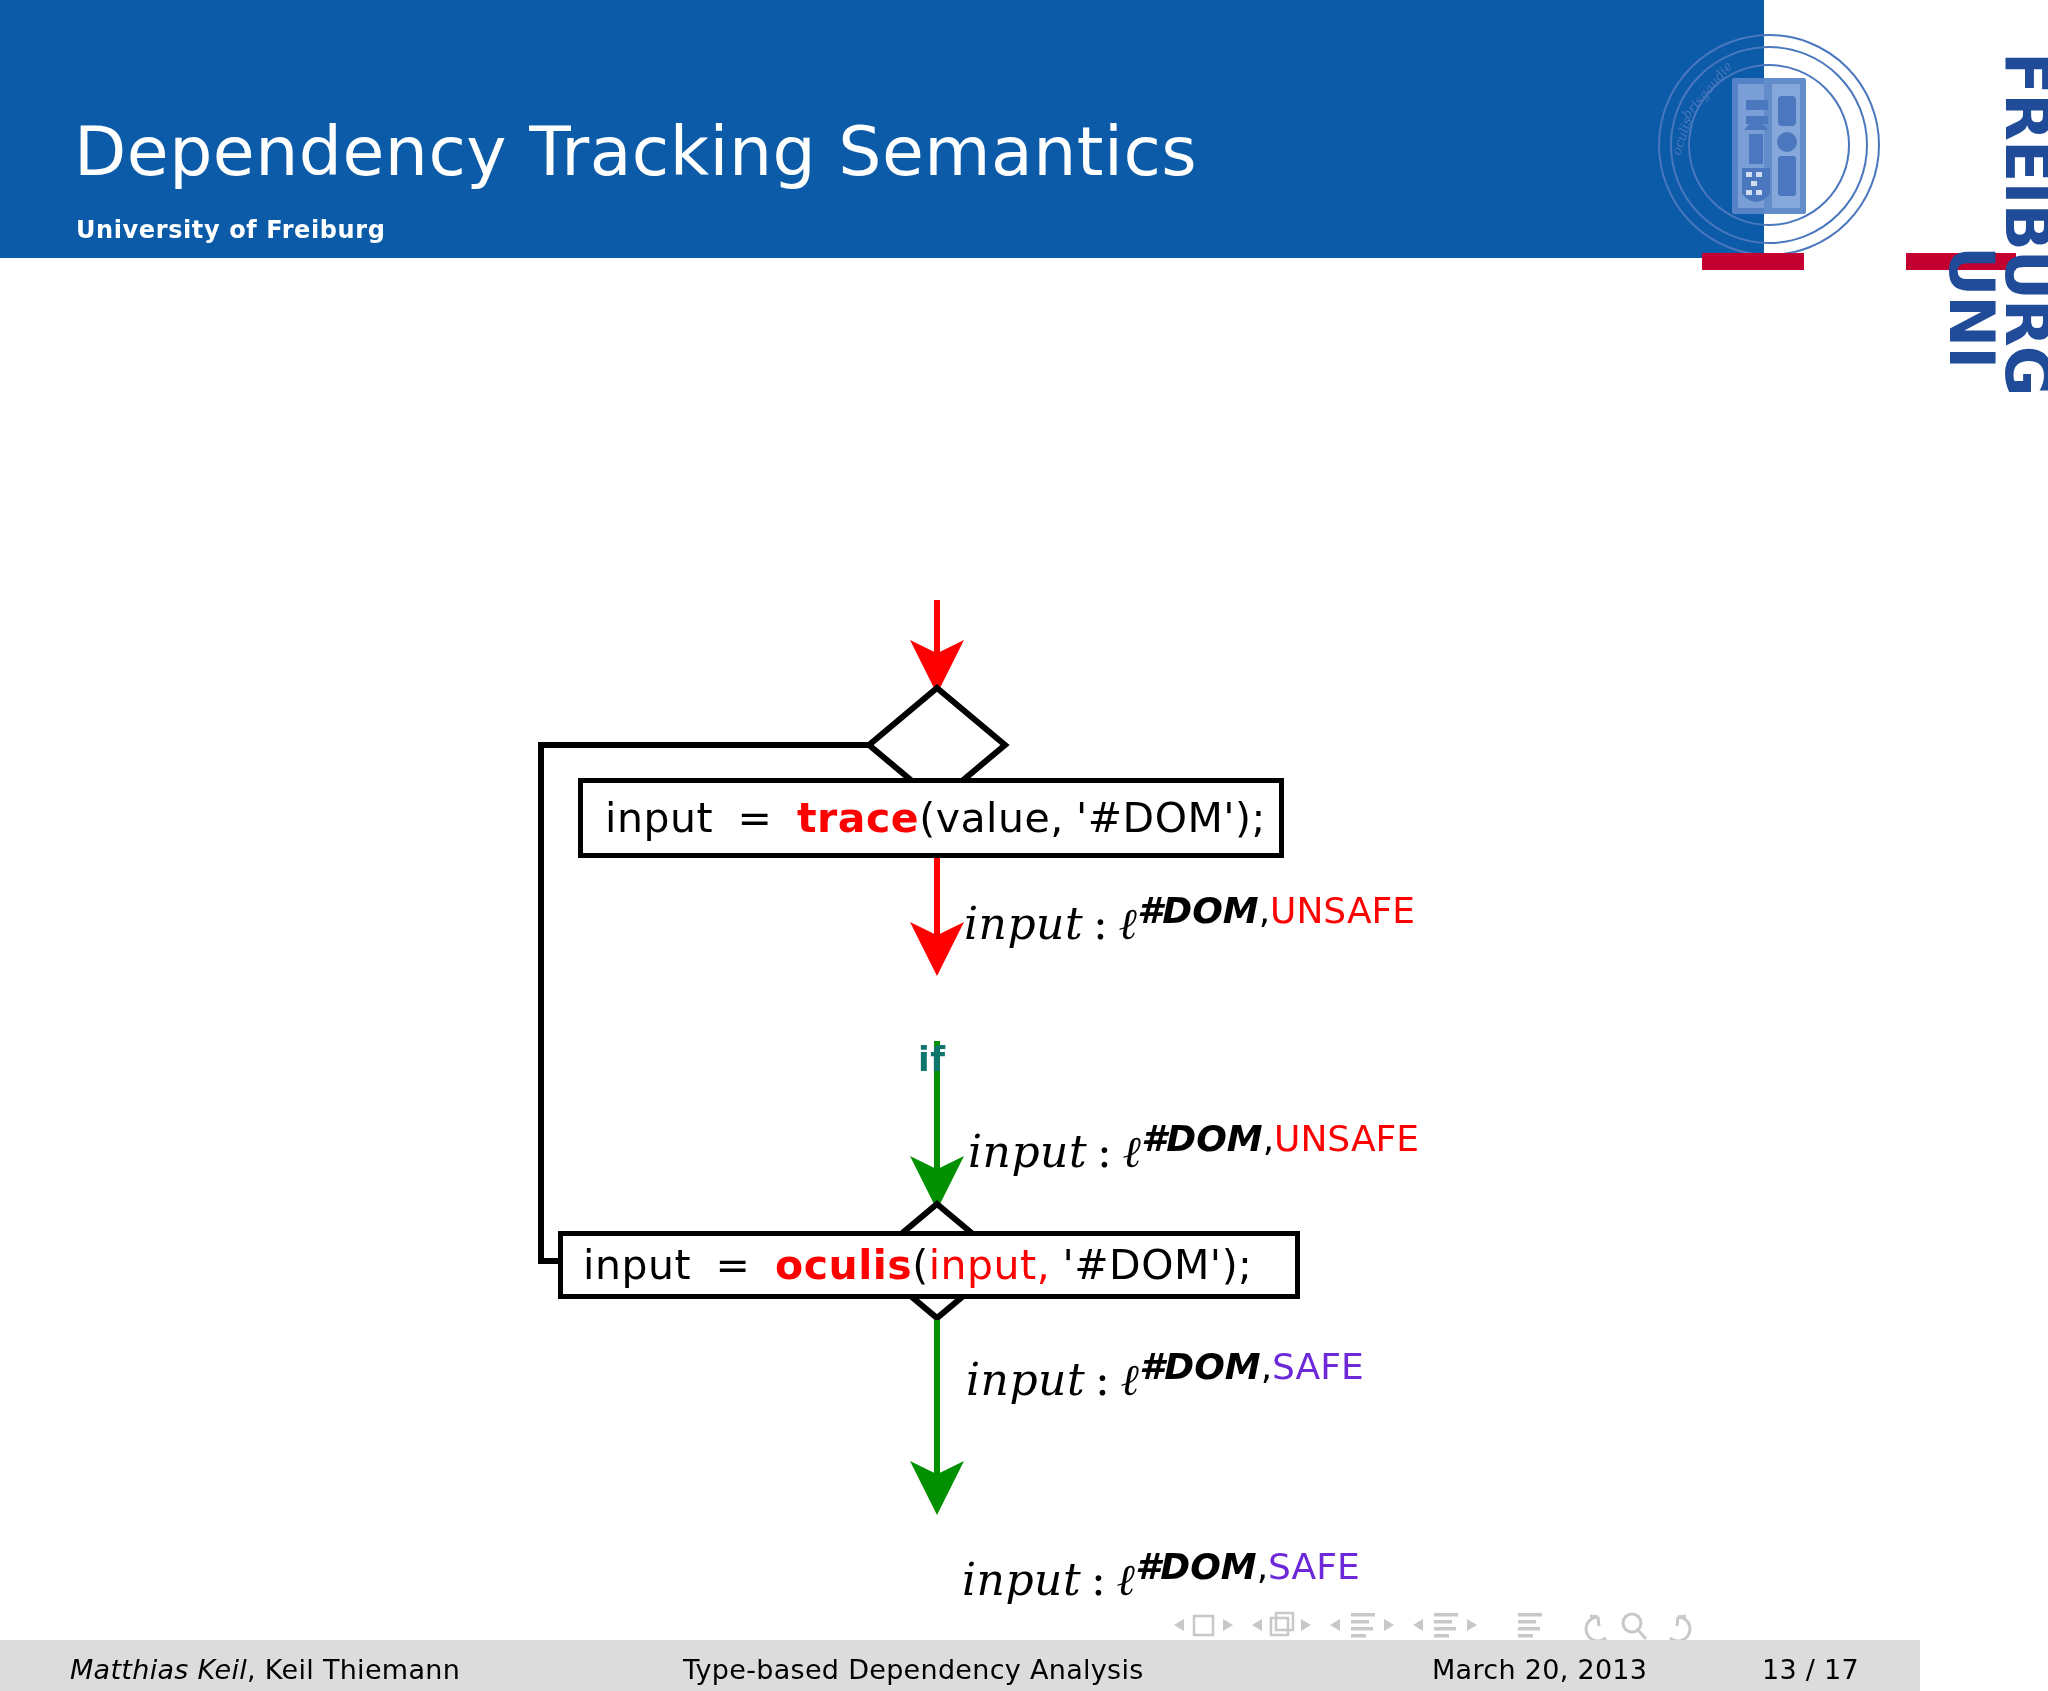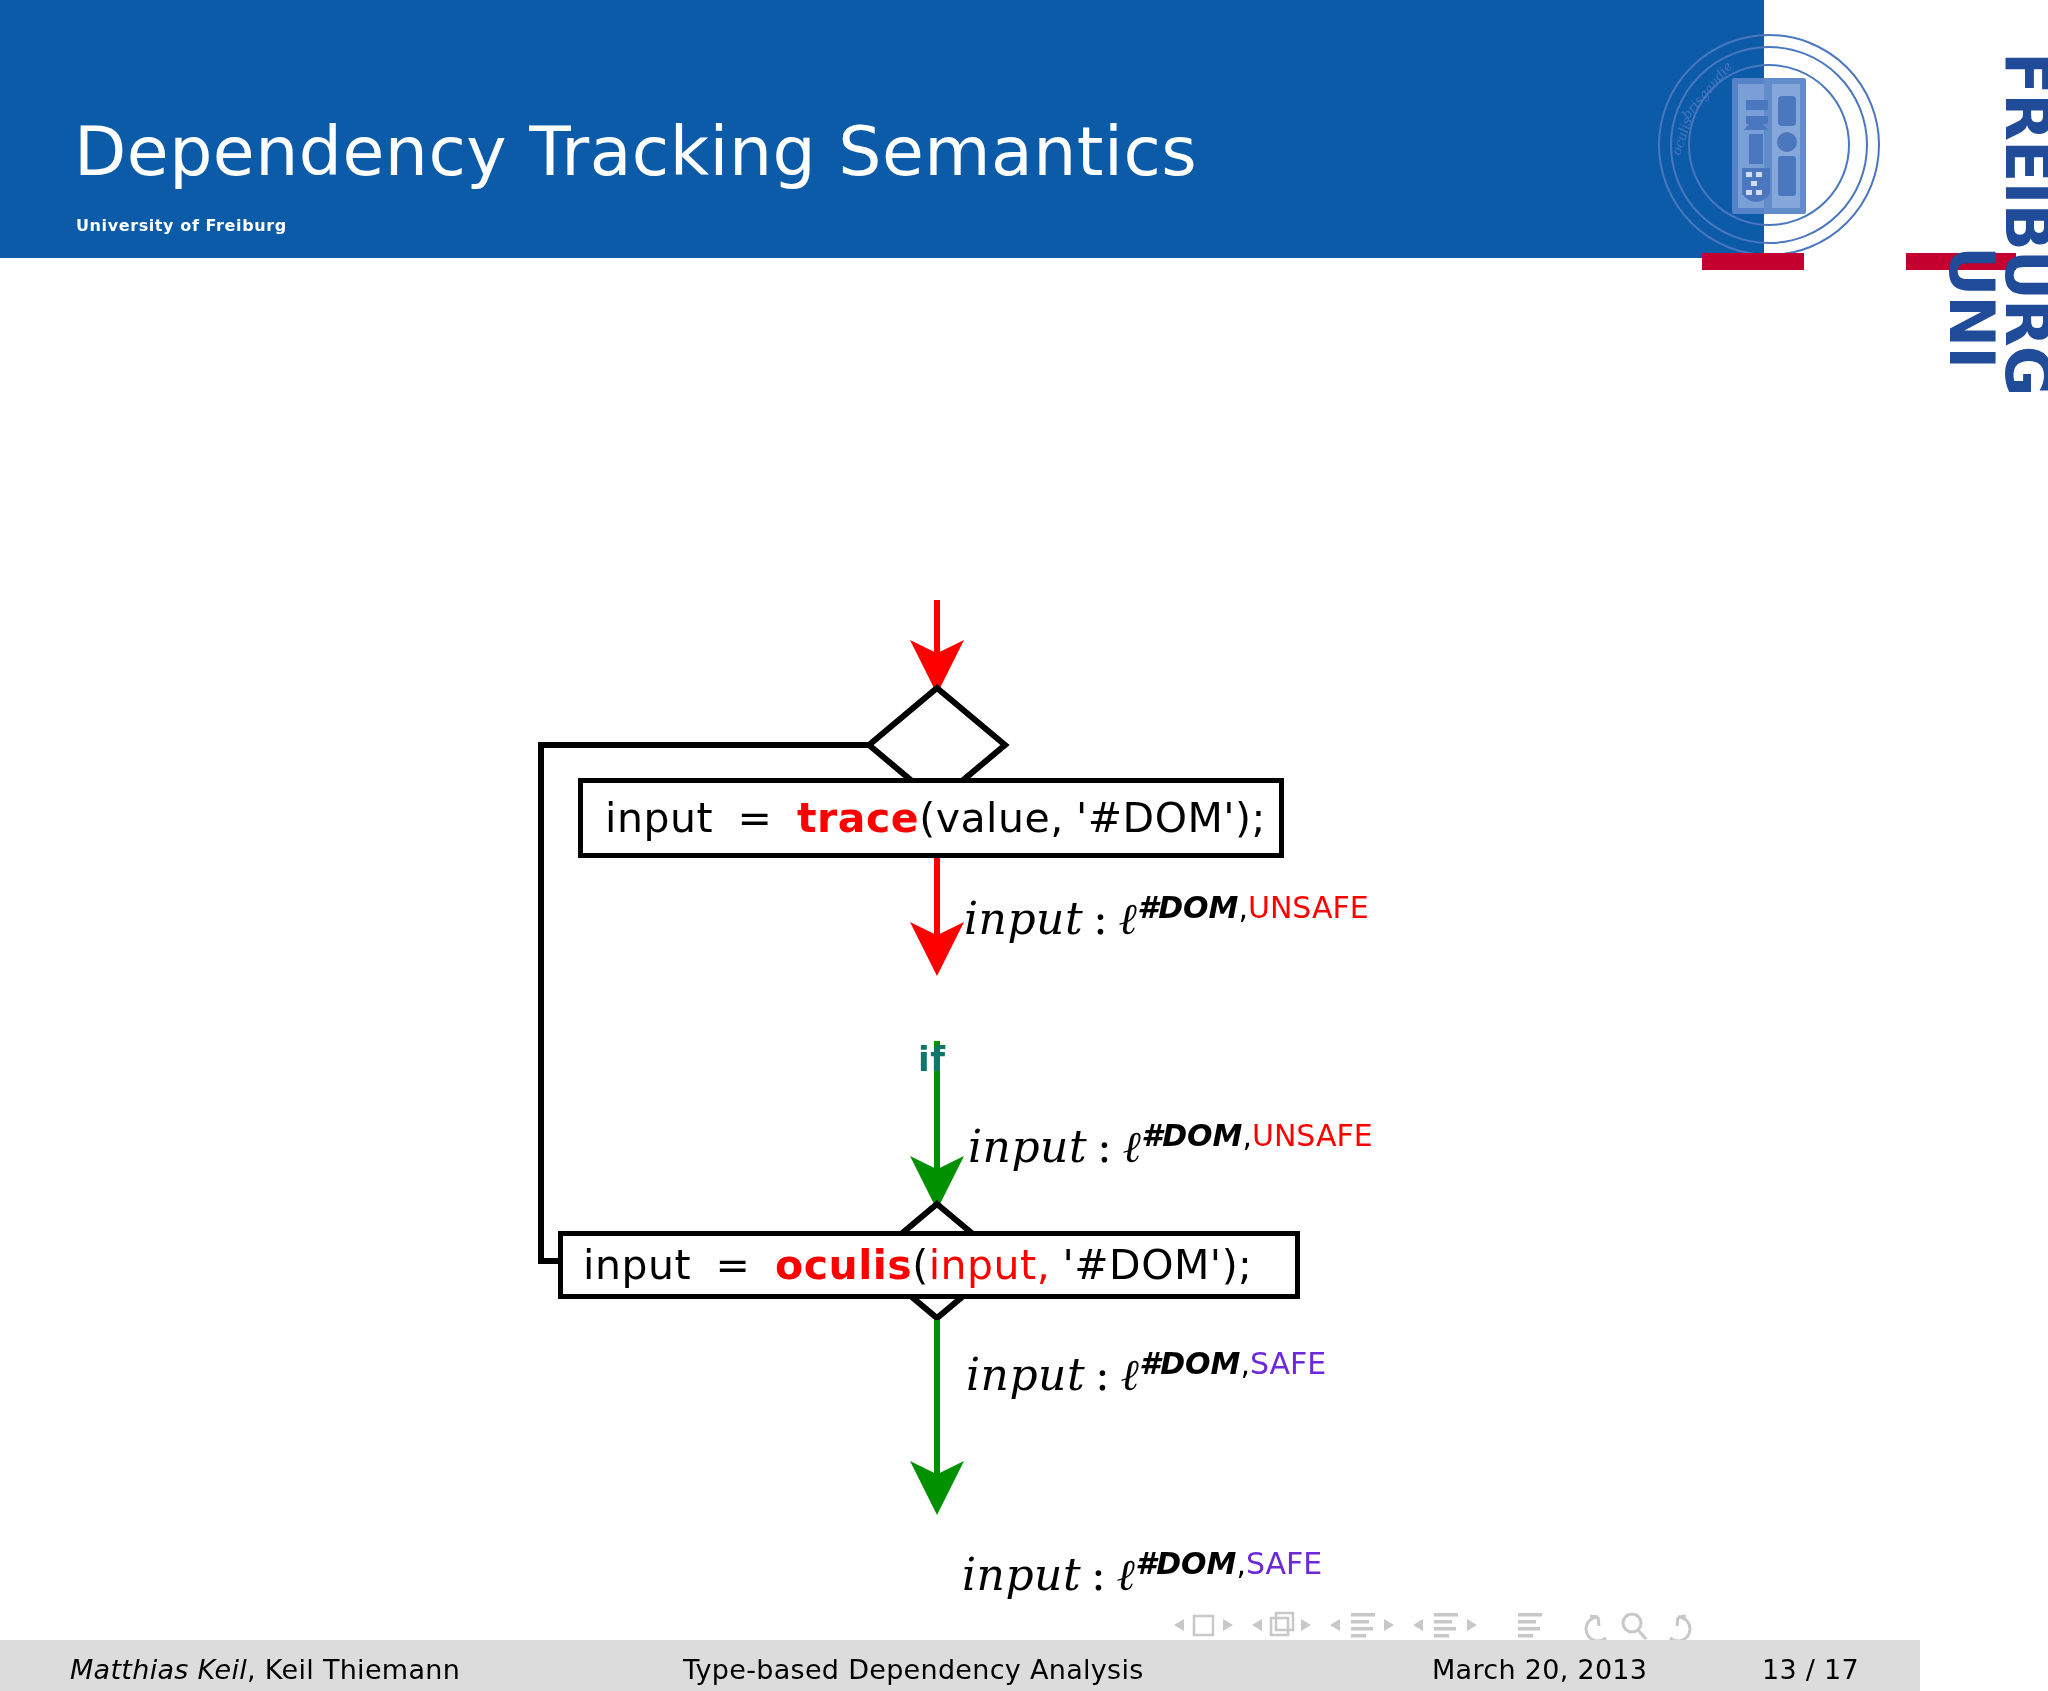--- a/index.html
+++ b/index.html
@@ -34,21 +34,21 @@
     color: #ffffff;
     letter-spacing: 0.5px;
     line-height: 1;
     white-space: nowrap;
   }
   #header-subtitle {
     position: absolute;
     left: 76px;
     top: 218px;
     font-family: "DejaVu Sans", sans-serif;
-    font-size: 16px;
+    font-size: 24px;
     font-weight: 700;
     color: #ffffff;
     letter-spacing: 0.6px;
     line-height: 1;
     white-space: nowrap;
   }
 
   
   #logo-block {
     position: absolute;
@@ -168,21 +168,21 @@
   .edge-annot .colon {
     font-style: normal;
     padding: 0 10px;
   }
   .edge-annot .script-l {
     font-family: "DejaVu Serif", serif;
     font-style: italic;
     font-size: 44px;
   }
   .edge-annot .sup {
-    font-size: 30px;
+    font-size: 36px;
     vertical-align: 16px;
     font-style: italic;
     font-weight: 700;
     font-family: "DejaVu Sans", sans-serif;
     letter-spacing: 0px;
   }
   .edge-annot .sup .comma {
     font-style: normal;
     font-weight: 400;
   }

